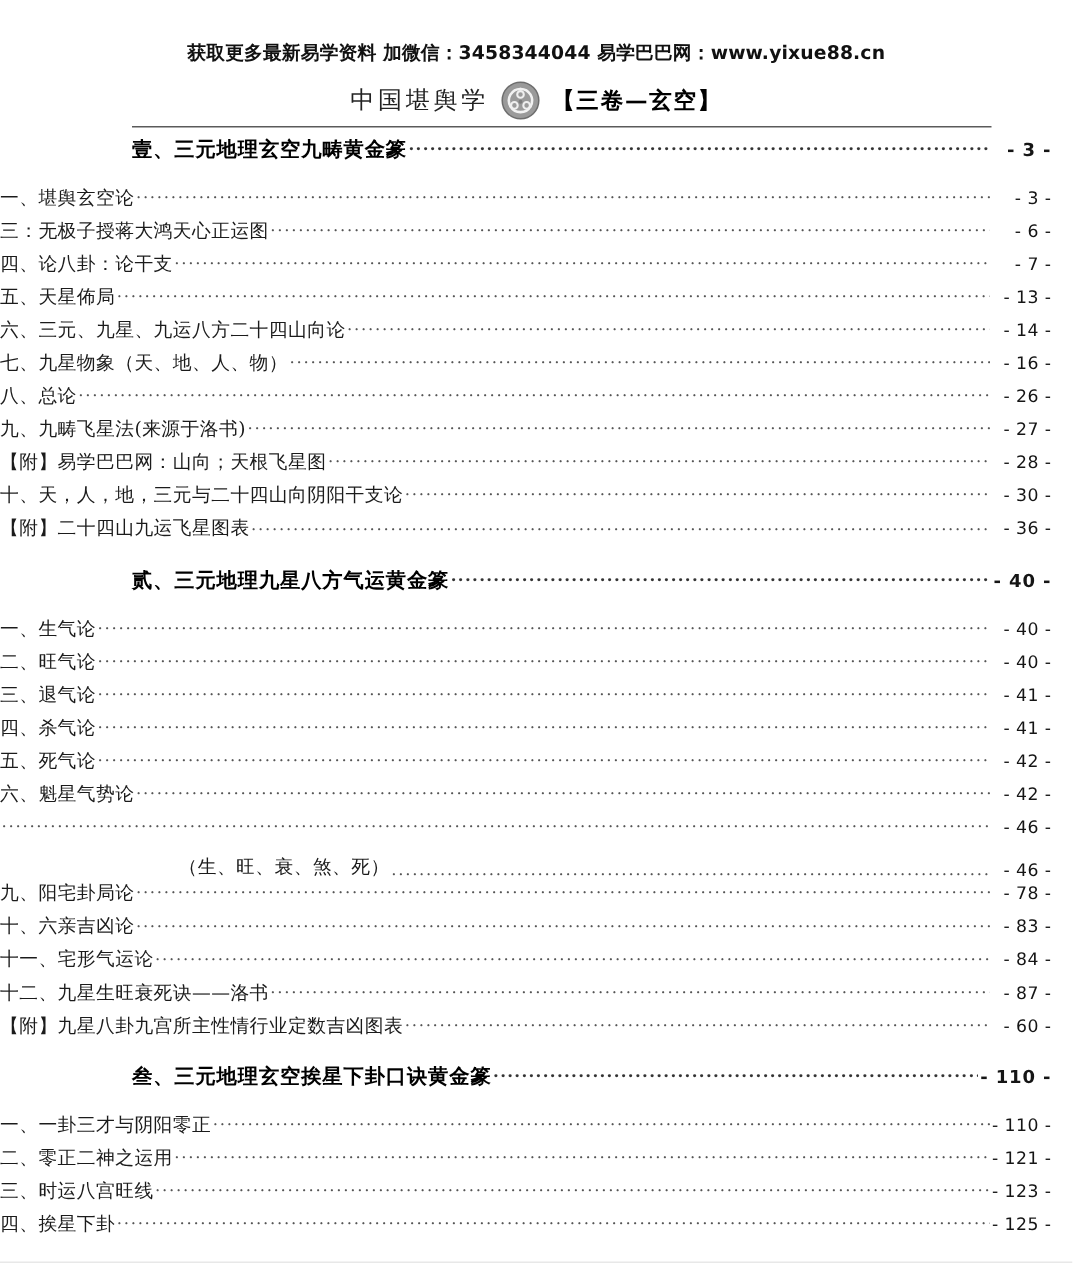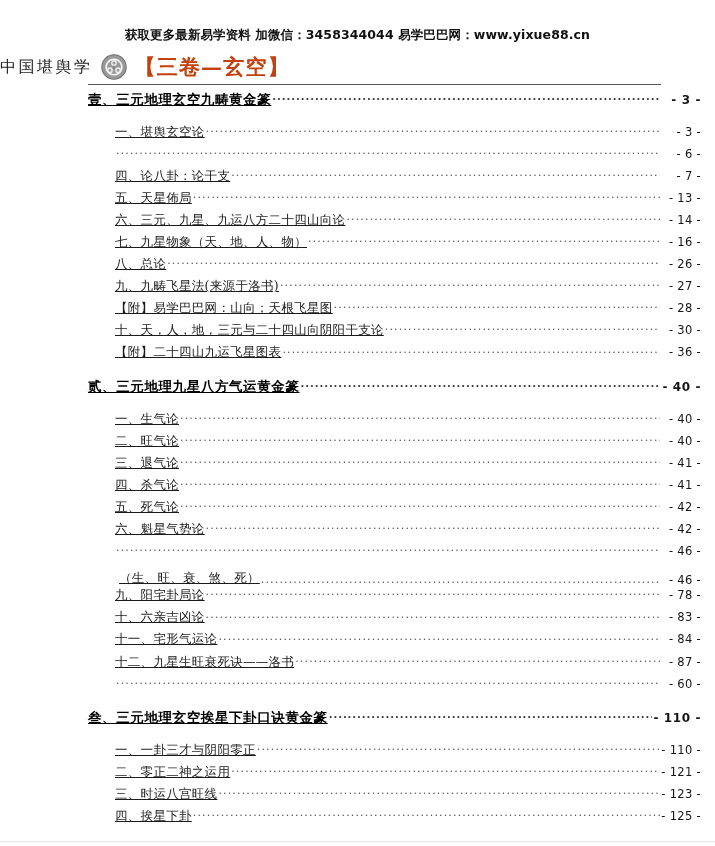--- a/index.html
+++ b/index.html
@@ -33,41 +33,41 @@
 
   
   .book-header {
     position: absolute;
     top: 52px;
     left: 0;
     width: 715px;
     height: 30px;
     display: flex;
     align-items: center;
-    justify-content: flex-start;
+    justify-content: center;
     gap: 8px;
   }
   .book-title {
     font-family: "DejaVu Serif", "Liberation Serif", serif;
     font-size: 16px;
     letter-spacing: 2.5px;
     color: #222;
   }
   .emblem {
     width: 26px;
     height: 26px;
     display: block;
     flex: 0 0 auto;
   }
   .volume-label {
     font-family: "DejaVu Serif", "Liberation Serif", serif;
-    font-size: 21px;
+    font-size: 15px;
     font-weight: bold;
     letter-spacing: 1.2px;
-    color: #c2410c;
+    color: #000000;
   }
 
   
   .header-rule {
     position: absolute;
     top: 84px;
     left: 88px;
     width: 573px;
     height: 0;
     border-top: 1px solid #5a5a5a;
@@ -94,40 +94,38 @@
   .toc-row.level-0 {
     padding-left: 88px;
     height: 22px;
     font-size: 13.5px;
     font-weight: bold;
     letter-spacing: 0.6px;
     color: #000;
   }
   
   .toc-row.level-1 {
-    padding-left: 115px;
     height: 22.1px;
     font-size: 12.5px;
     letter-spacing: 0.3px;
     color: #1b1b1b;
   }
   
   .toc-row.level-1c {
     padding-left: 119px;
     height: 22.1px;
     font-size: 12.5px;
     letter-spacing: 0.3px;
     color: #1b1b1b;
     align-items: flex-end;
   }
 
   .toc-label {
     white-space: nowrap;
     flex: 0 0 auto;
-    text-decoration: underline;
   }
 
   .toc-leader {
     flex: 1 1 auto;
     min-width: 6px;
     position: relative;
     overflow: hidden;
     height: 1em;
     margin: 0 1px;
   }
@@ -206,20 +204,21 @@
       <span class="toc-leader"></span>
       <span class="toc-page">- 3 -</span>
     </div>
     <div class="block-gap"></div>
     <div class="toc-row level-1">
       <span class="toc-label">一、堪舆玄空论</span>
       <span class="toc-leader"></span>
       <span class="toc-page">- 3 -</span>
     </div>
     <div class="toc-row level-1">
+      <span class="toc-label">三：无极子授蒋大鸿天心正运图</span>
       <span class="toc-leader"></span>
       <span class="toc-page">- 6 -</span>
     </div>
     <div class="toc-row level-1">
       <span class="toc-label">四、论八卦：论干支</span>
       <span class="toc-leader"></span>
       <span class="toc-page">- 7 -</span>
     </div>
     <div class="toc-row level-1">
       <span class="toc-label">五、天星佈局</span>
@@ -321,20 +320,21 @@
       <span class="toc-label">十一、宅形气运论</span>
       <span class="toc-leader"></span>
       <span class="toc-page">- 84 -</span>
     </div>
     <div class="toc-row level-1">
       <span class="toc-label">十二、九星生旺衰死诀——洛书</span>
       <span class="toc-leader"></span>
       <span class="toc-page">- 87 -</span>
     </div>
     <div class="toc-row level-1">
+      <span class="toc-label">【附】九星八卦九宫所主性情行业定数吉凶图表</span>
       <span class="toc-leader"></span>
       <span class="toc-page">- 60 -</span>
     </div>
     <div class="block-gap"></div>
     <div class="toc-row level-0">
       <span class="toc-label">叁、三元地理玄空挨星下卦口诀黄金篆</span>
       <span class="toc-leader"></span>
       <span class="toc-page">- 110 -</span>
     </div>
     <div class="block-gap"></div>

